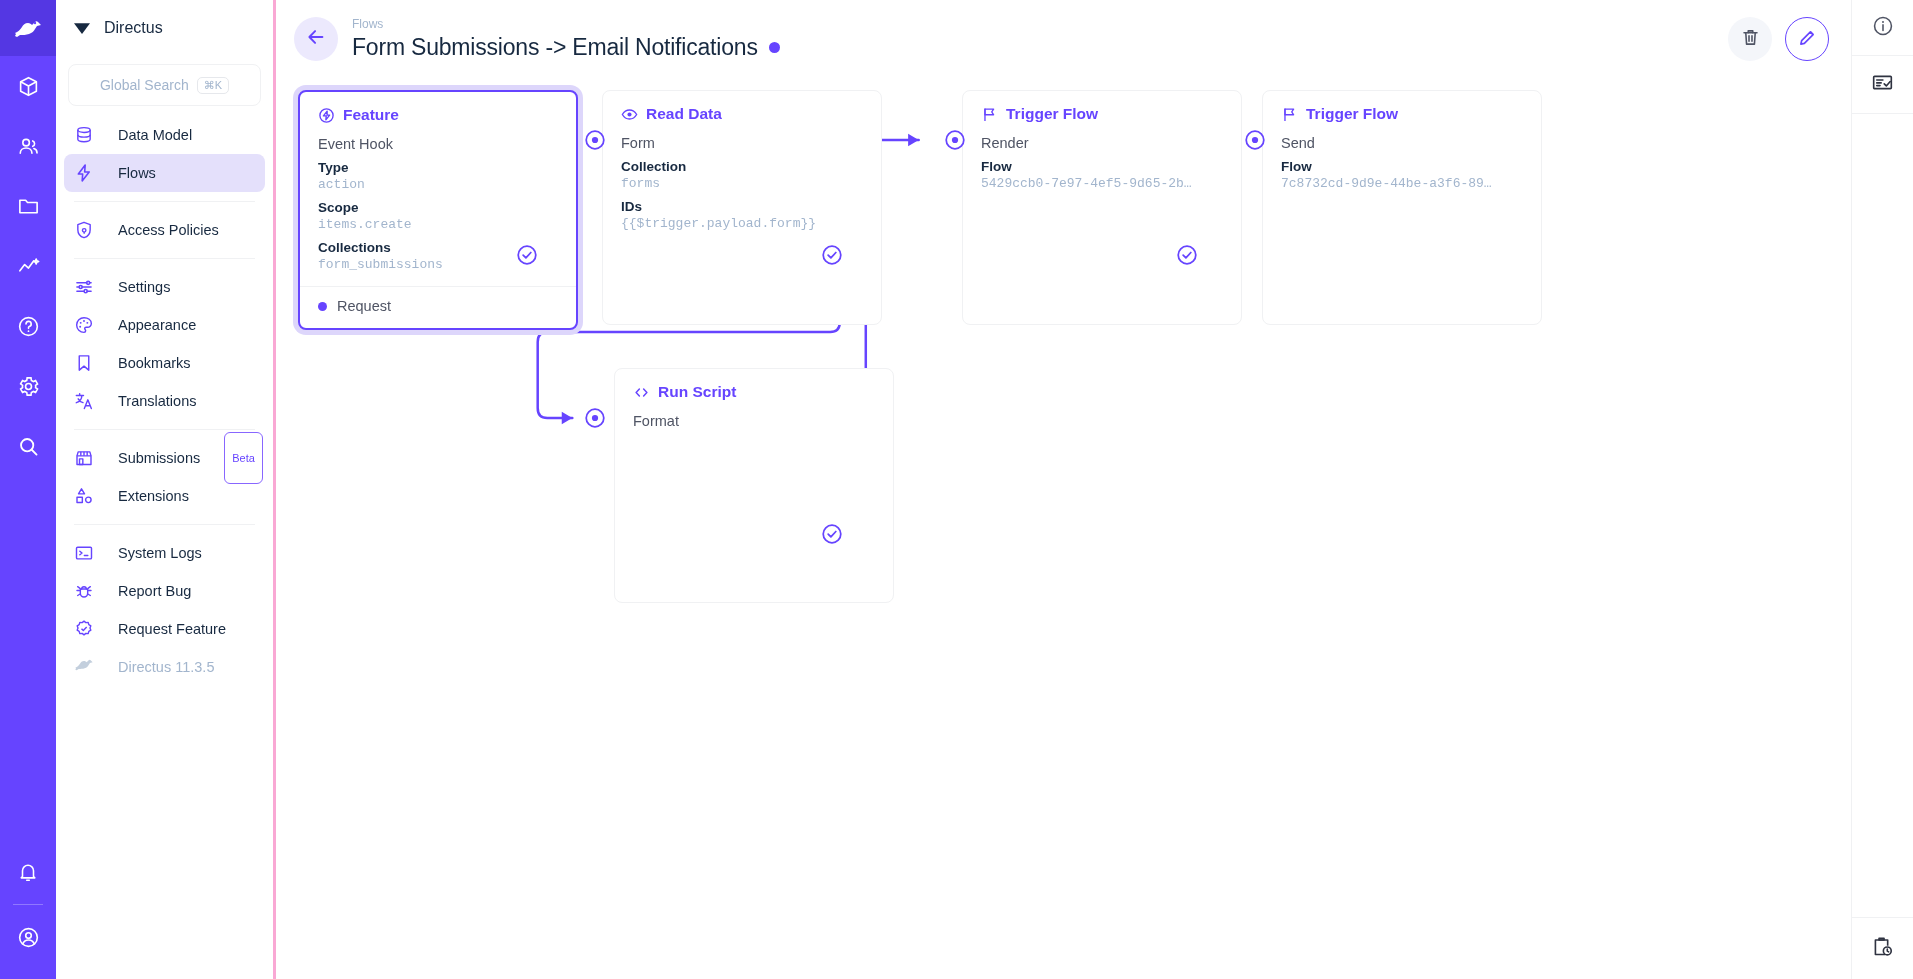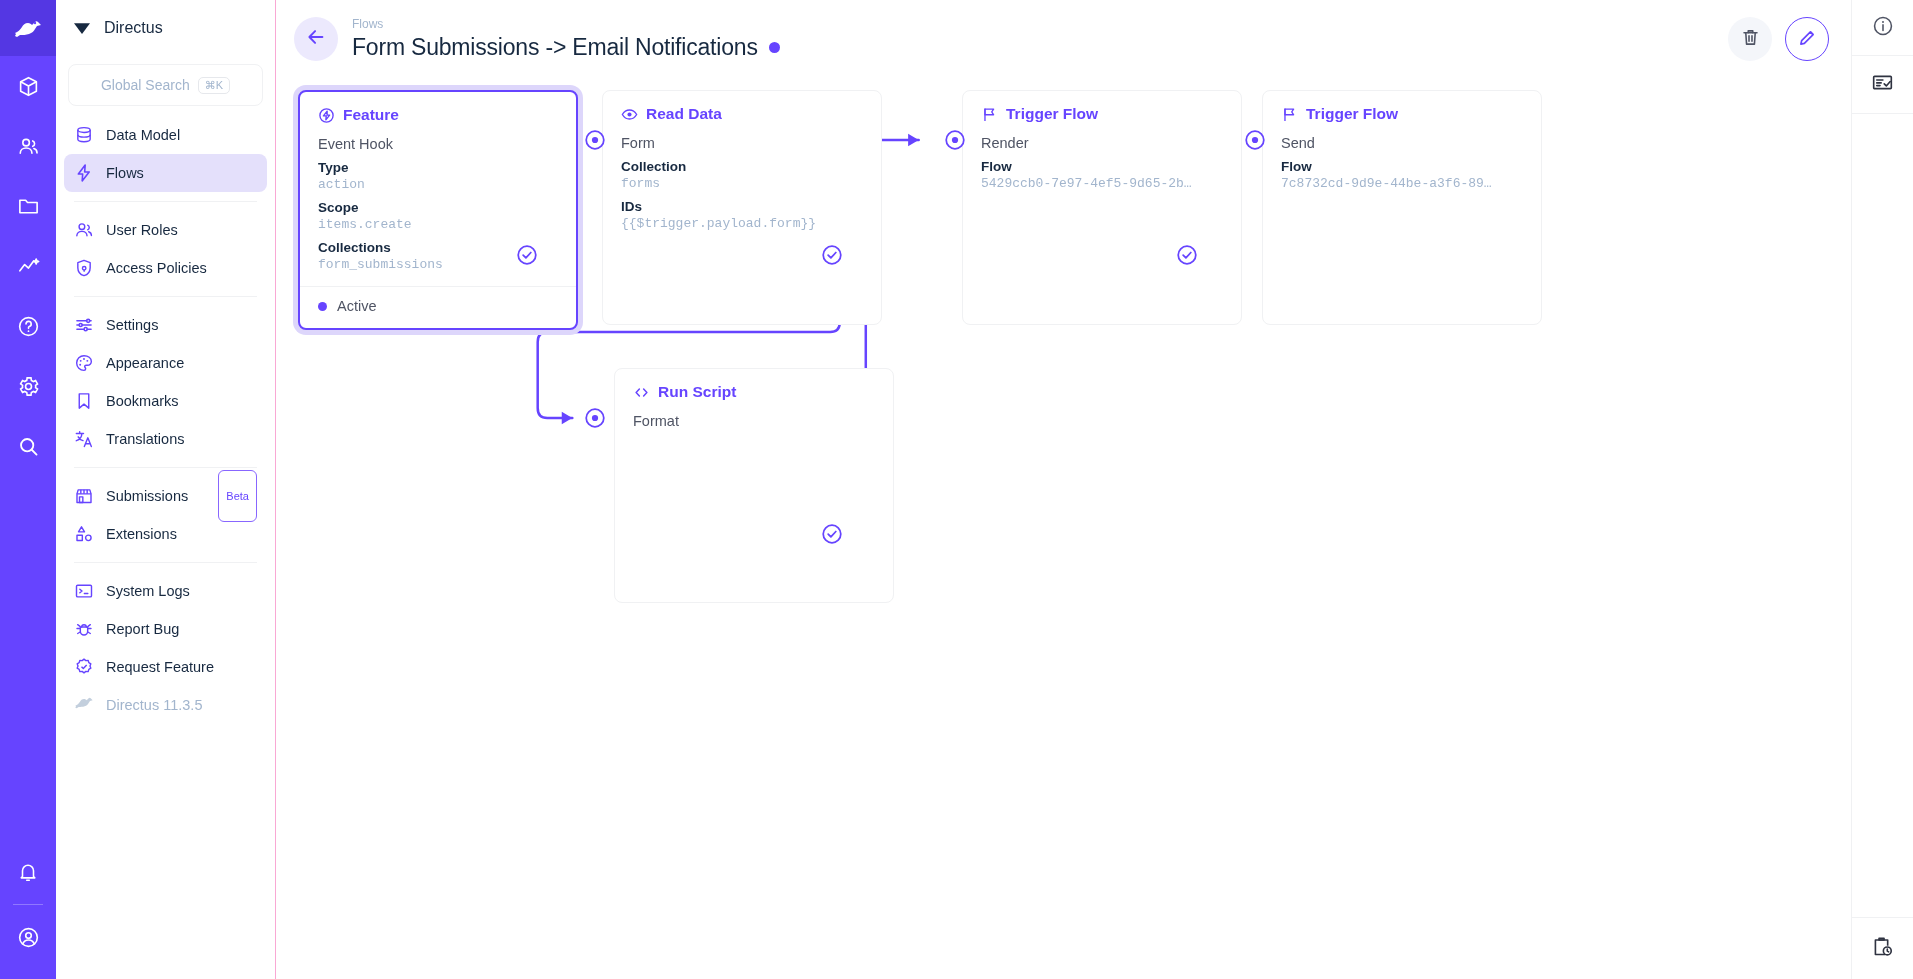--- a/index.html
+++ b/index.html
@@ -25,42 +25,42 @@
     display: flex; align-items: center; justify-content: center;
     color: #ffffff; cursor: pointer;
   }
   .mb-spacer { flex: 1 1 auto; }
   .mb-divider { width: 30px; height: 1px; background: rgba(255,255,255,.28); margin: 2px 0; }
   .mb-bottom { padding-bottom: 12px; display:flex; flex-direction:column; align-items:center; }
 
   
   .navbar {
     width: 220px; flex: none; background: #fff;
-    border-right: 1px solid #f9a8d4;
+    border-right: 3px solid #f9a8d4;
     display: flex; flex-direction: column;
   }
   .nav-brand {
     height: 56px; display: flex; align-items: center; gap: 12px;
     padding: 0 16px; font-size: 16px; color: #172940; font-weight: 400;
   }
   .brand-mark { width: 20px; height: 20px; color: #172940; display:block; }
   .nav-search-wrap { padding: 8px 12px 10px; }
   .nav-search {
     height: 42px; border: 1px solid #f0f1f3; border-radius: 8px;
     display: flex; align-items: center; justify-content: center; gap: 8px;
     cursor: text;
   }
   .nav-search .ph { color: #a2b5cd; font-size: 14px; }
   .kbd {
     border: 1px solid #e6e8ec; border-radius: 5px; color: #a2b5cd;
     font-size: 11px; padding: 2px 6px; line-height: 1;
   }
   .nav-list { padding: 0 8px; }
   .nav-item {
-    display: flex; align-items: center; gap: 12px;
+    display: flex; align-items: center; gap: 24px;
     height: 38px; padding: 0 10px; border-radius: 8px;
     color: #172940; font-size: 14.5px; cursor: pointer;
   }
   .nav-item.active { background: #e4e0fb; }
   .nav-item .ico { width: 20px; height: 20px; color: #6644ff; flex: none; display:block; }
   .nav-item.muted { color: #a2b5cd; cursor: default; }
   .nav-item.muted .ico { color: #c3cfdd; }
   .nav-label { flex: 1 1 auto; white-space: nowrap; }
   .nav-sep { height: 1px; background: #f0f1f3; margin: 9px 10px; }
   .badge {
@@ -232,28 +232,20 @@
 
       <div class="nav-item active">
         <span class="ico"><svg viewBox="0 0 24 24" fill="none" stroke="currentColor" stroke-width="1.9" stroke-linejoin="round">
               <path d="M13.4 2.5 5.2 13.2h5.2l-.6 8.3 8.4-10.8h-5.4z"></path>
             </svg></span>
         <span class="nav-label">Flows</span>
       </div>
 
       <div class="nav-sep"></div>
 
-      <div class="nav-item">
-        <span class="ico"><svg viewBox="0 0 24 24" fill="none" stroke="currentColor" stroke-width="1.7" stroke-linecap="round">
-              <circle cx="9.5" cy="8" r="3.4"></circle>
-              <path d="M3.4 19c0-3.3 2.7-5.4 6.1-5.4s6.1 2.1 6.1 5.4"></path>
-              <path d="M16.4 6.2a3 3 0 0 1 0 5.6M17.6 14.1c2 .6 3.3 2.3 3.3 4.6"></path>
-            </svg></span>
-        <span class="nav-label">User Roles</span>
-      </div>
 
       <div class="nav-item">
         <span class="ico"><svg viewBox="0 0 24 24" fill="none" stroke="currentColor" stroke-width="1.7" stroke-linejoin="round">
               <path d="M12 2.8 4.6 5.6v6c0 4.5 3.1 8.3 7.4 9.6 4.3-1.3 7.4-5.1 7.4-9.6v-6z"></path>
               <circle cx="12.2" cy="12.4" r="2.1"></circle>
               <path d="M12.2 14.5v2"></path>
             </svg></span>
         <span class="nav-label">Access Policies</span>
       </div>
 
@@ -428,21 +420,21 @@
         </div>
         <div class="node-sub">Event Hook</div>
         <div class="kv-key">Type</div>
         <div class="kv-val">action</div>
         <div class="kv-key">Scope</div>
         <div class="kv-val">items.create</div>
         <div class="kv-key">Collections</div>
         <div class="kv-val">form_submissions</div>
         <div class="node-footer">
           <span class="dot"></span>
-          <span>Active</span>
+          <span>Request</span>
         </div>
       </div>
       <div class="handle" style="left:240px; top:166px;">
         <svg viewBox="0 0 24 24" fill="#fff" stroke="#6644ff" stroke-width="1.9">
             <circle cx="12" cy="12" r="9.6"></circle>
             <path d="M7.8 12.2 10.8 15.2 16.2 9.3" fill="none" stroke-linecap="round" stroke-linejoin="round"></path>
           </svg>
       </div>
 
       <div class="node" style="left:326px; top:12px; height:235px;">

